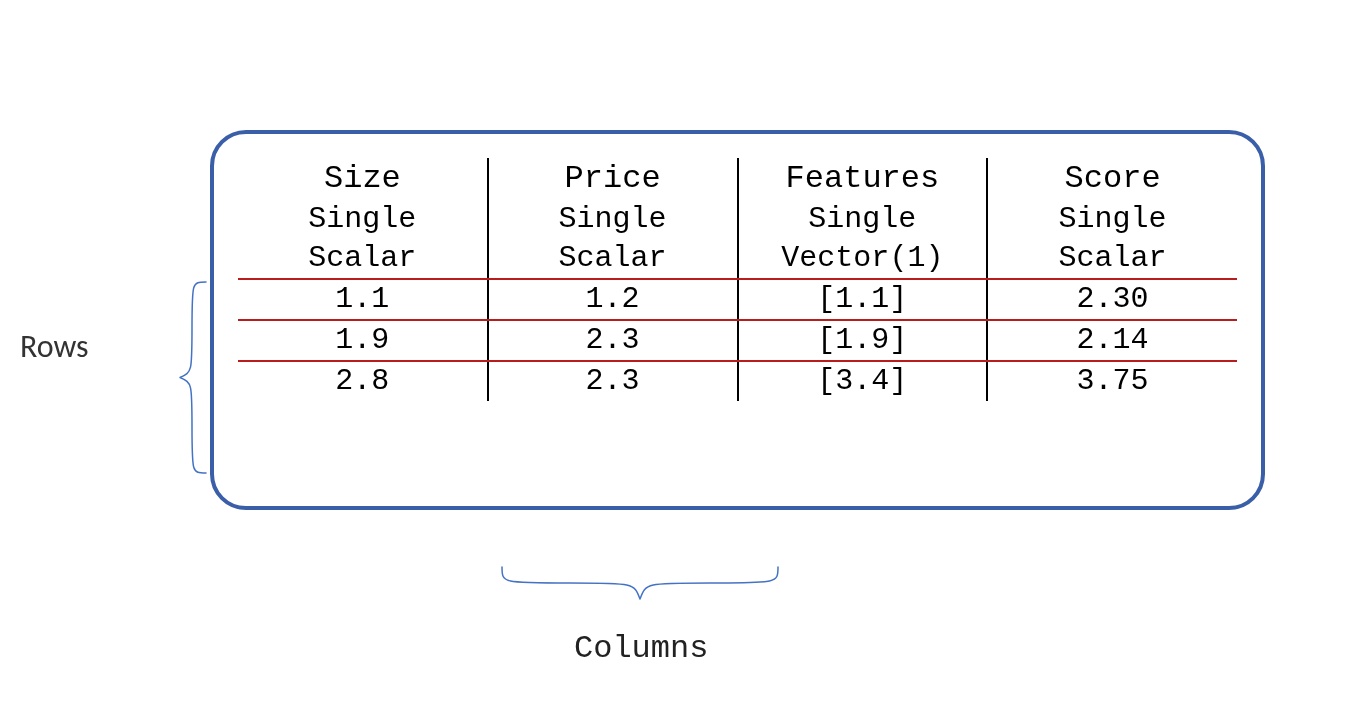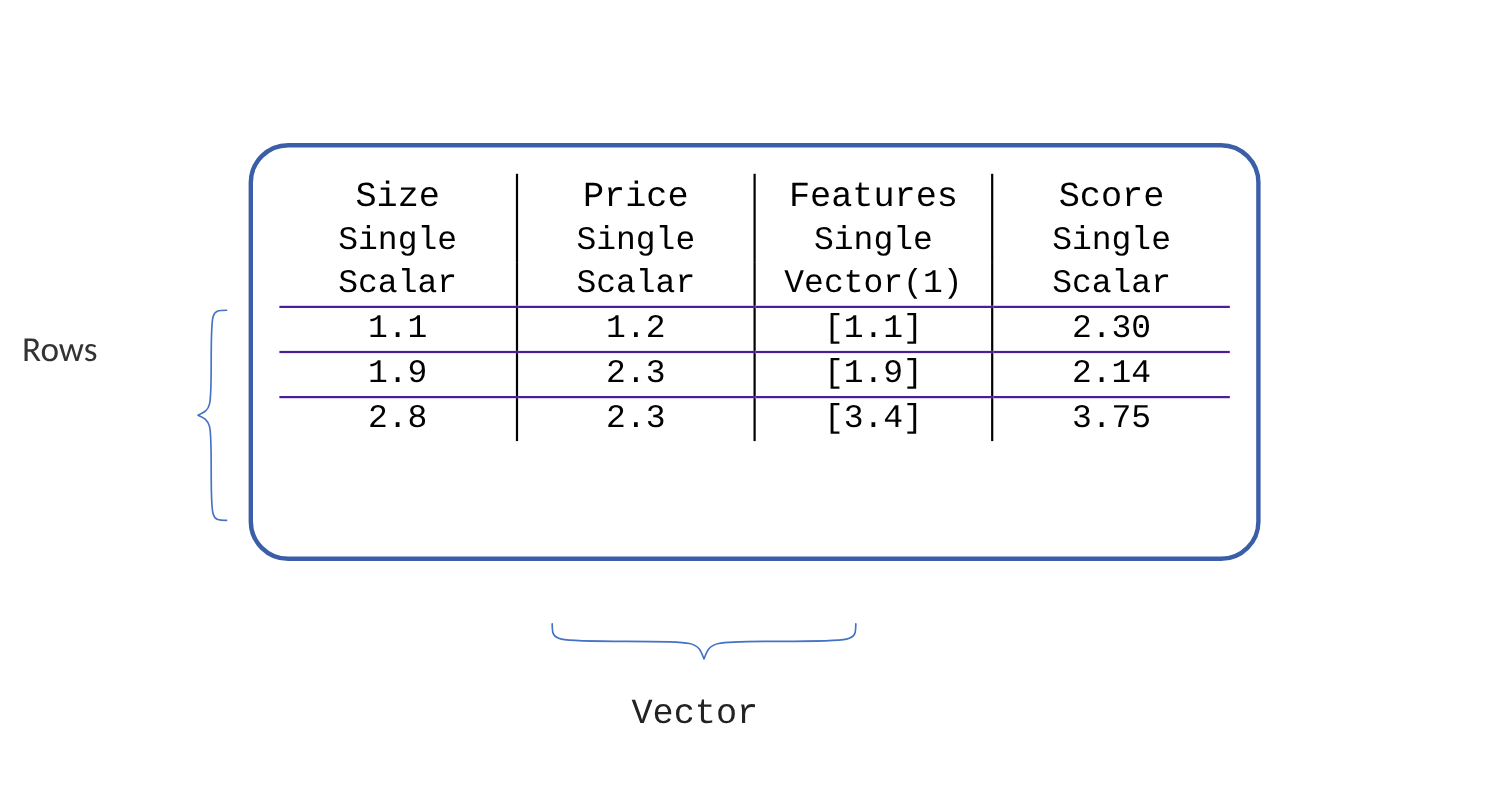--- a/index.html
+++ b/index.html
@@ -13,23 +13,23 @@
   }
   .stage {
     position: relative;
     width: 1354px;
     height: 724px;
   }
 
   
   .table-box {
     position: absolute;
-    left: 226px;
+    left: 210px;
     top: 130px;
-    width: 920px;
+    width: 1055px;
     height: 380px;
     border: 4px solid #3a5fa8;
     border-radius: 36px;
     box-sizing: border-box;
     padding: 24px 24px 40px 24px;
   }
 
   table.data {
     width: 100%;
     border-collapse: collapse;
@@ -45,31 +45,31 @@
   
   table.data th + th,
   table.data td + td {
     border-left: 2px solid #000;
   }
   
   .hdr-name { font-weight: bold; font-size: 32px; }
   .hdr-sub  { }
   
   tr.rule-below > * {
-    border-bottom: 2px solid #4c1d95;
+    border-bottom: 2px solid #b91c1c;
   }
   
   thead td, thead th { padding-top: 2px; padding-bottom: 2px; }
   tbody td { padding-top: 2px; padding-bottom: 2px; font-size: 30px; margin-top: 32px; }
 
   
   .rows-label {
     position: absolute;
     left: 20px;
-    top: 298px;
+    top: 327px;
     font-family: "Calibri", "Segoe UI", Arial, sans-serif;
     font-size: 32px;
     color: #333;
   }
   .cols-label {
     position: absolute;
     left: 574px;
     top: 630px;
     font-family: "Consolas", "Menlo", "Courier New", monospace;
     font-size: 32px;
@@ -161,15 +161,15 @@
       </tbody>
     </table>
   </div>
 
   <div class="bracket-bottom">
     <svg viewBox="0 0 280 36" aria-hidden="true">
       <path class="bracket-stroke" d="M2 2 C2 18 2 18 70 18 C134 18 134 18 140 34 C146 18 146 18 210 18 C278 18 278 18 278 2"></path>
     </svg>
   </div>
 
-  <div class="cols-label">Vector</div>
+  <div class="cols-label">Columns</div>
 
 </div>
 
 </body></html>

